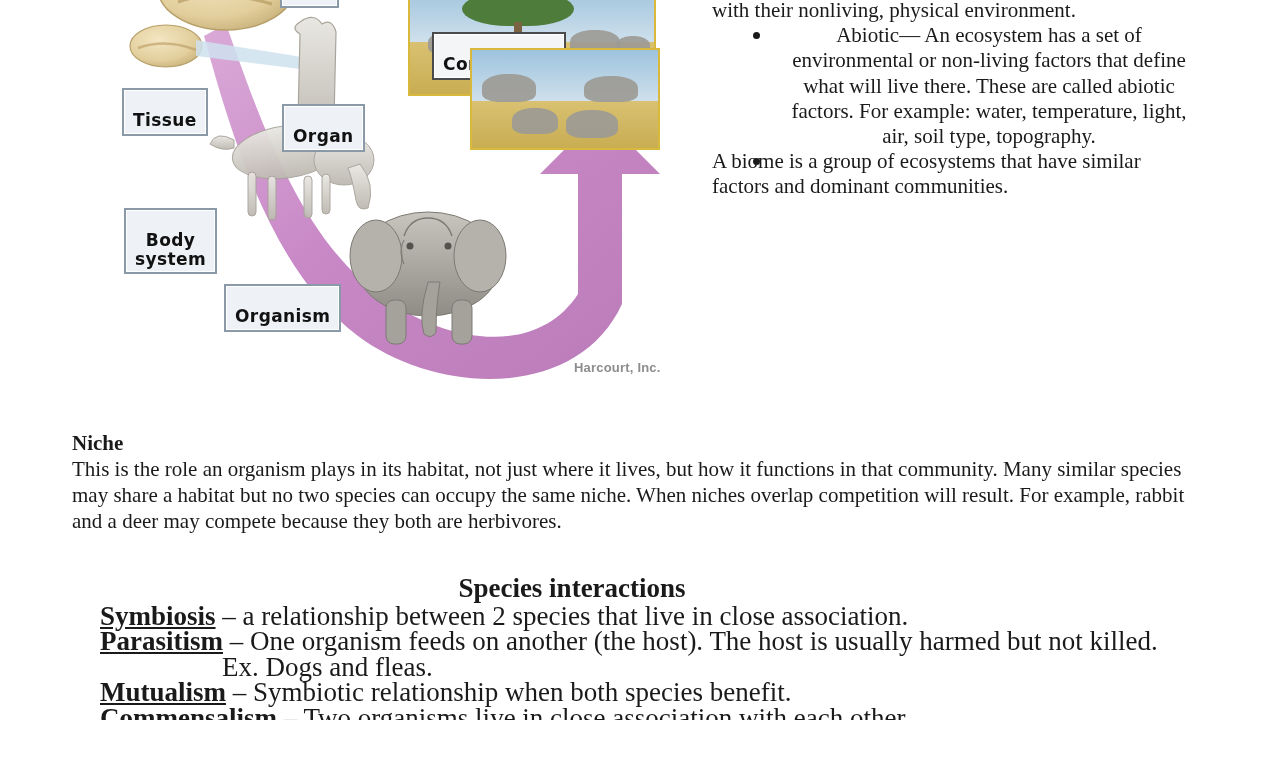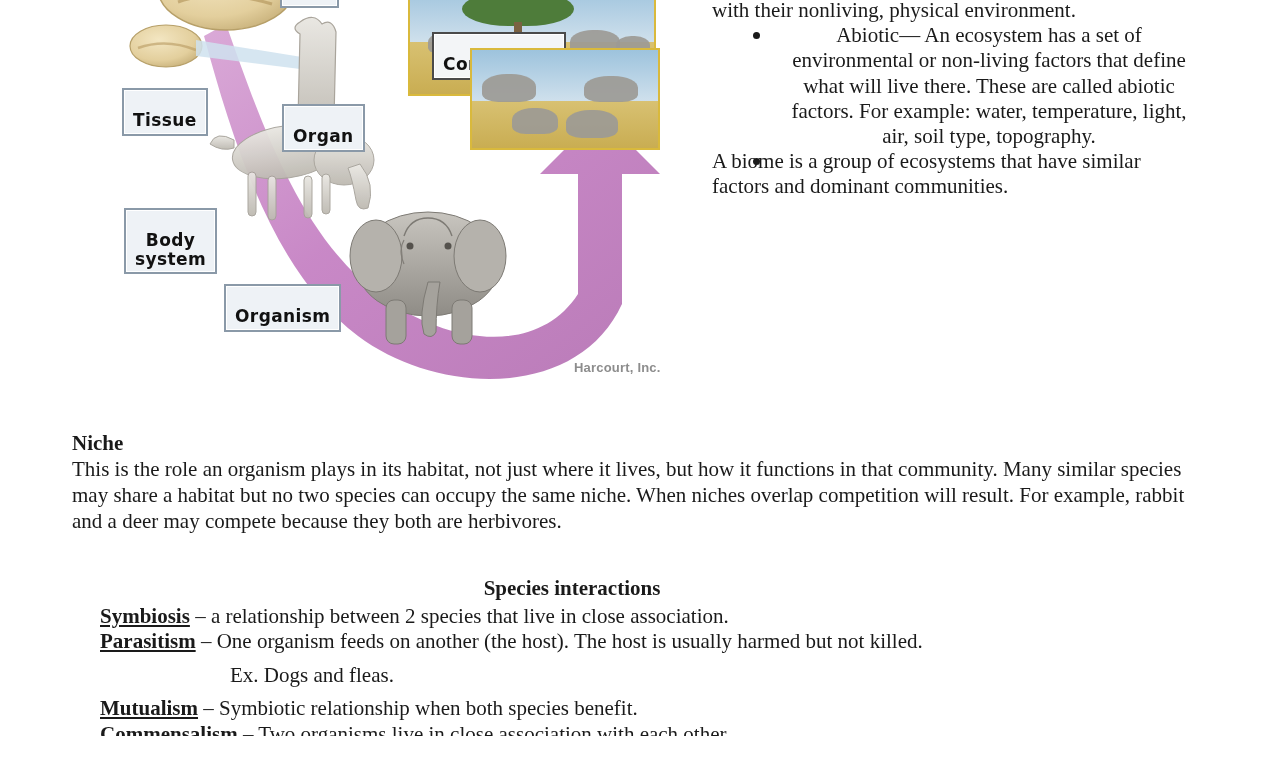--- a/index.html
+++ b/index.html
@@ -134,37 +134,37 @@
     line-height: 26px;
   }
   .niche p { margin: 0; }
 
   
   .species {
     position: absolute;
     left: 72px;
     top: 576px;
     width: 1120px;
-    font-size: 21px;
+    font-size: 27px;
     line-height: 25.5px;
   }
   .species .center-head {
     text-align: center;
     font-weight: bold;
     width: 1000px;
     margin: 0 0 2px 0;
   }
   .species .row { margin: 0; white-space: nowrap; }
   .species .term {
     font-weight: bold;
     text-decoration: underline;
     margin-left: 28px;
   }
   .species .ex {
-    margin: 8px;
+    margin: 0;
     padding-left: 150px;
   }
   .clipped {
     overflow: hidden;
     height: 14px;
   }
 </style>
 </head>
 <body>
 

